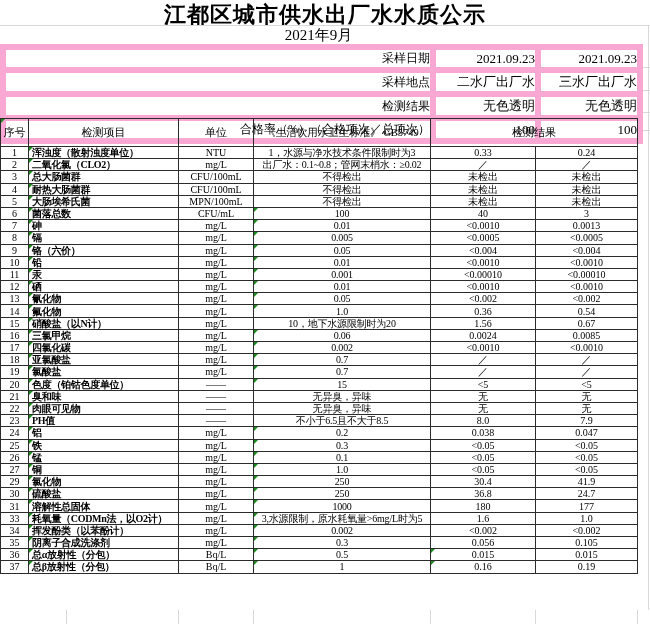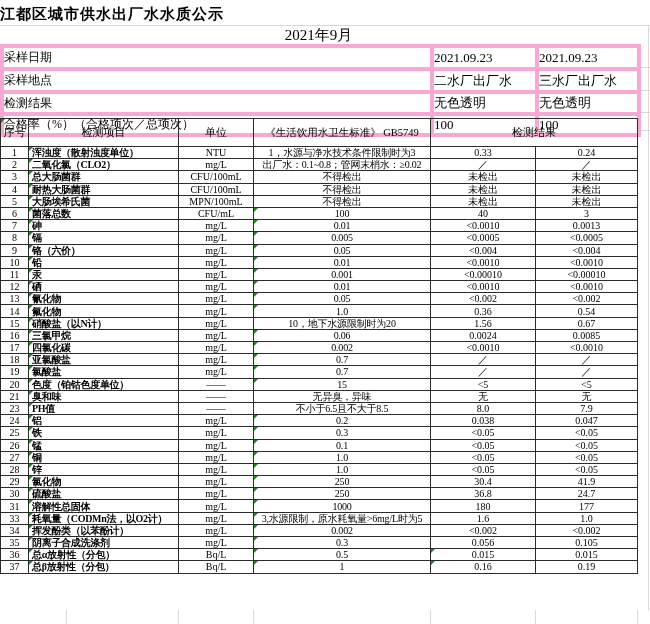--- a/index.html
+++ b/index.html
@@ -1,26 +1,26 @@
 <!DOCTYPE html>
 <html><head>
 <meta charset="utf-8">
 <style>
   html,body{margin:0;padding:0;background:#fff;}
   #sheet{position:relative;width:650px;height:624px;background:#ffffff;overflow:hidden;
          font-family:"Liberation Serif","DejaVu Serif",serif;color:#000;}
   .title{position:absolute;top:0;left:0;width:650px;height:27px;line-height:29px;
-         text-align:left;font-size:15px;font-weight:bold;letter-spacing:1px;}
+         text-align:center;font-size:22px;font-weight:bold;letter-spacing:1px;}
   .subtitle{position:absolute;top:27px;left:0;width:637px;height:17px;line-height:17px;
          text-align:center;font-size:15px;}
   table{border-collapse:collapse;table-layout:fixed;}
   td,th{position:relative;overflow:hidden;white-space:nowrap;font-weight:normal;padding:0;}
   
   #info-table{position:absolute;top:44px;left:0;width:637px;border:1.5px solid #111;}
-  #info-table td{border:4px solid #f9a8d4;text-align:left;vertical-align:middle;margin-top:40px;}
+  #info-table td{border:6px solid #f9a8d4;text-align:right;vertical-align:middle;margin-top:40px;}
   #info-table .lbl{font-size:12px;}
   #info-table .val{font-size:13px;}
   
   #main-table{position:absolute;top:118px;left:0;width:637px;border:1.5px solid #111;}
   #main-table th,#main-table td{border:1px solid #2b2b2b;text-align:center;vertical-align:middle;}
   #main-table thead tr{height:28px;}
   #main-table thead th{font-size:11px;}
   #main-table thead th.hstd{font-size:10.5px;}
   #main-table tbody tr{height:12.2px;}
   #main-table tbody td{font-size:10px;line-height:11px;}
@@ -265,20 +265,28 @@
         </tr>
         <tr>
           <td class="idx">21</td>
           <td class="item">臭和味<i class="tri"></i></td>
           <td class="unit">——</td>
           <td class="std">无异臭，异味</td>
           <td class="res">无</td>
           <td class="res">无</td>
         </tr>
         <tr>
+          <td class="idx">22</td>
+          <td class="item">肉眼可见物<i class="tri"></i></td>
+          <td class="unit">——</td>
+          <td class="std">无异臭，异味</td>
+          <td class="res">无</td>
+          <td class="res">无</td>
+        </tr>
+        <tr>
           <td class="idx">23</td>
           <td class="item">PH值<i class="tri"></i></td>
           <td class="unit">——</td>
           <td class="std">不小于6.5且不大于8.5</td>
           <td class="res">8.0</td>
           <td class="res">7.9</td>
         </tr>
         <tr>
           <td class="idx">24</td>
           <td class="item">铝<i class="tri"></i></td>
@@ -305,28 +313,20 @@
         </tr>
         <tr>
           <td class="idx">27</td>
           <td class="item">铜<i class="tri"></i></td>
           <td class="unit">mg/L</td>
           <td class="std">1.0<i class="tri"></i></td>
           <td class="res">&lt;0.05</td>
           <td class="res">&lt;0.05</td>
         </tr>
         <tr>
-          <td class="idx">28</td>
-          <td class="item">锌<i class="tri"></i></td>
-          <td class="unit">mg/L</td>
-          <td class="std">1.0<i class="tri"></i></td>
-          <td class="res">&lt;0.05</td>
-          <td class="res">&lt;0.05</td>
-        </tr>
-        <tr>
           <td class="idx">29</td>
           <td class="item">氯化物<i class="tri"></i></td>
           <td class="unit">mg/L</td>
           <td class="std">250<i class="tri"></i></td>
           <td class="res">30.4</td>
           <td class="res">41.9</td>
         </tr>
         <tr>
           <td class="idx">30</td>
           <td class="item">硫酸盐<i class="tri"></i></td>

